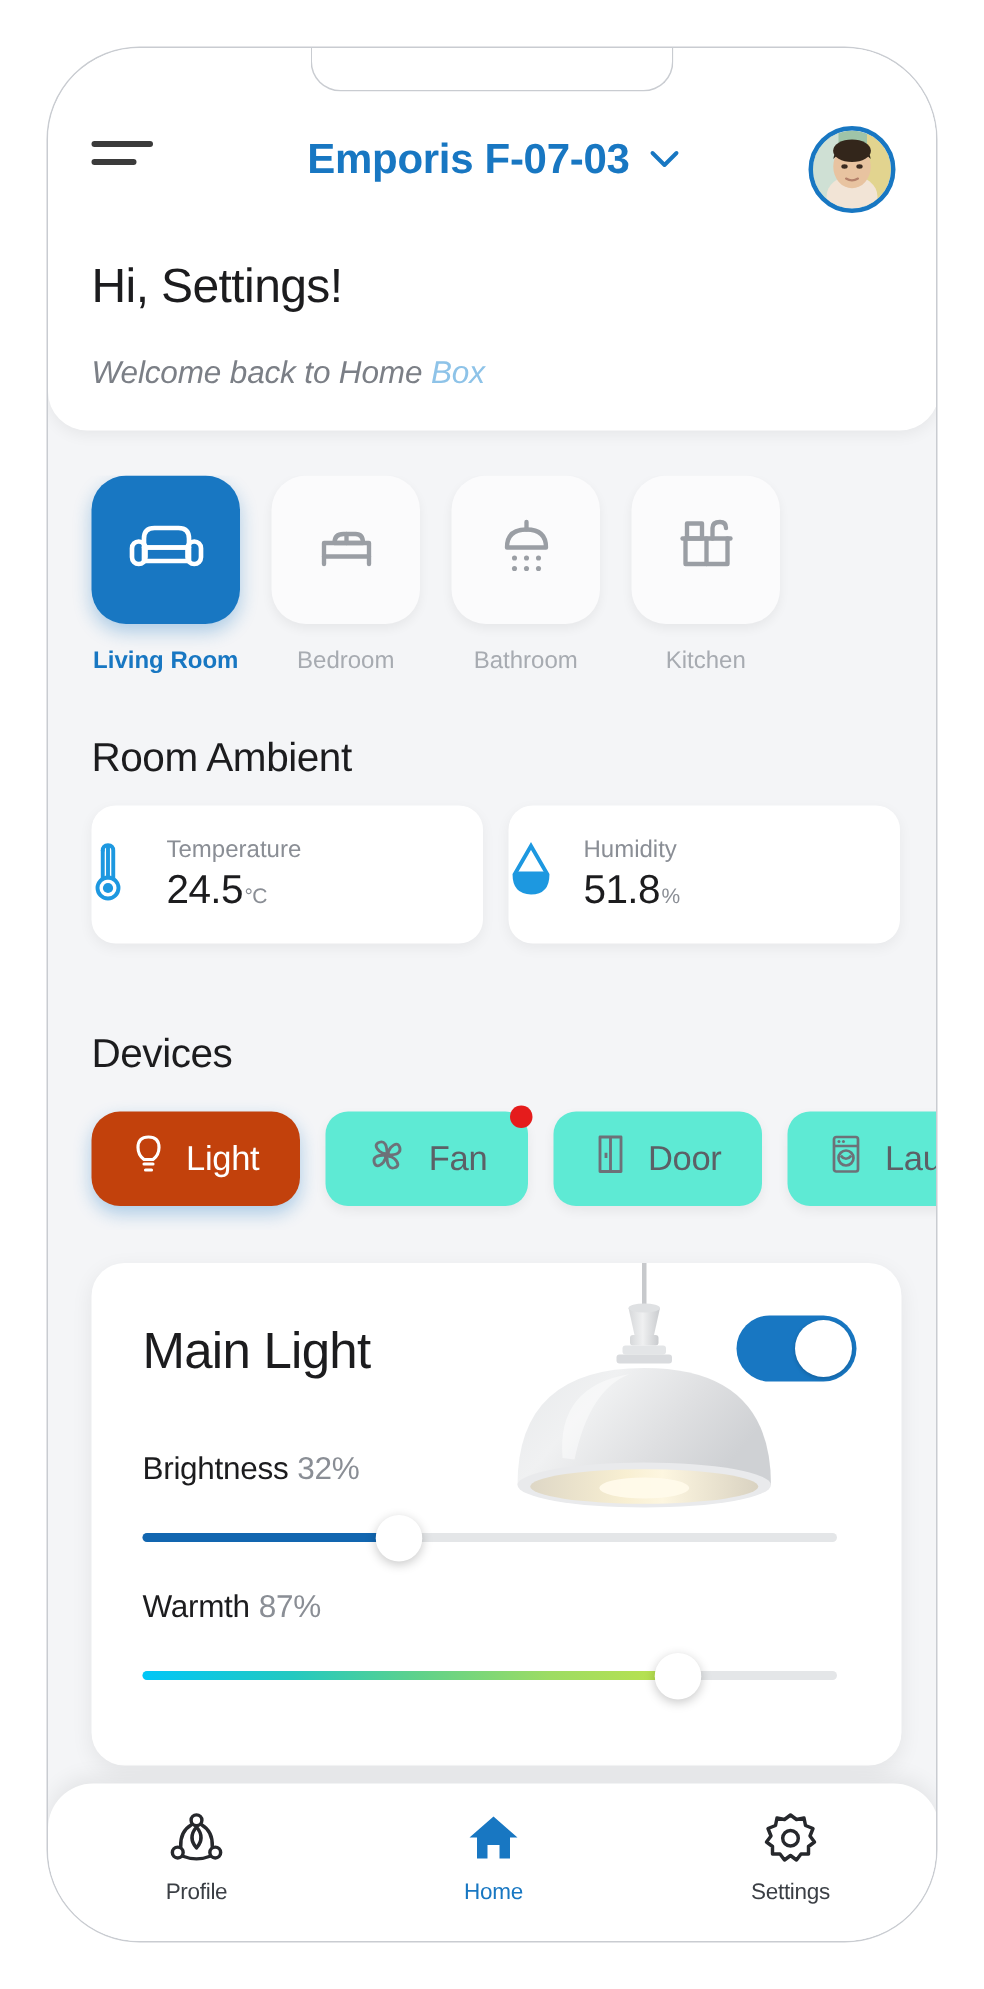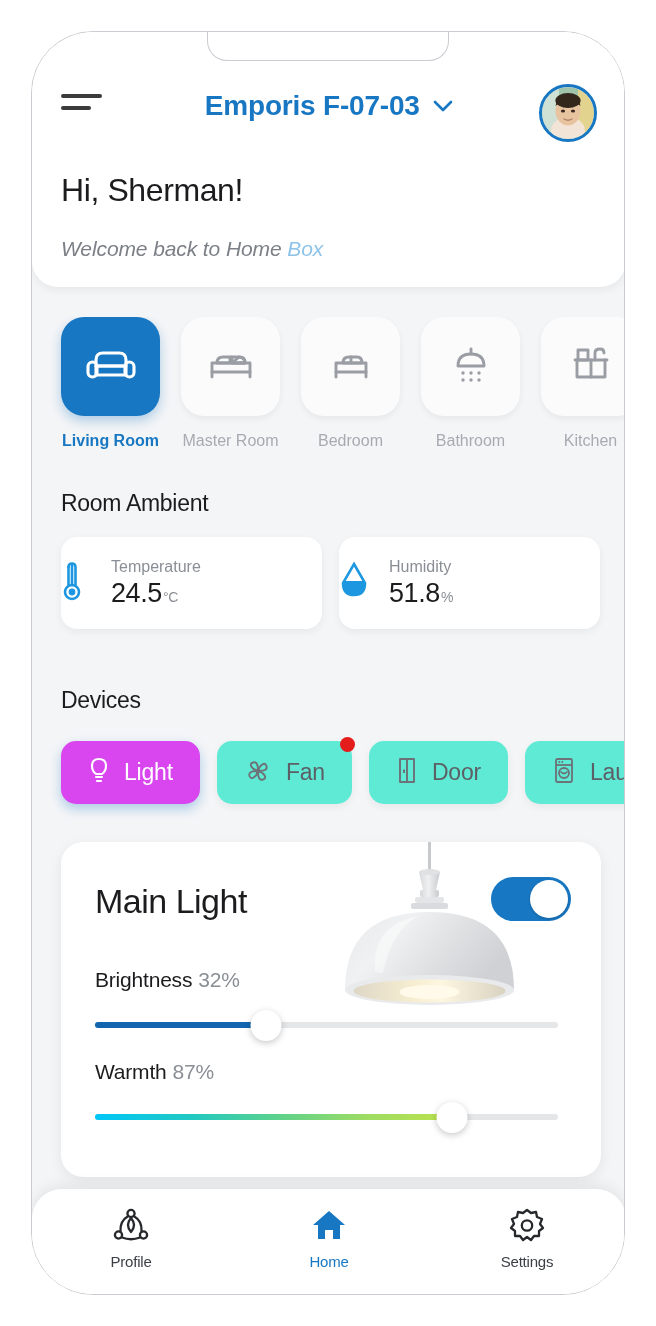--- a/index.html
+++ b/index.html
@@ -190,21 +190,21 @@
   }
   .room-item.active .room-label {
     color: #1877c2;
     font-weight: bold;
   }
 
   
   .section-title {
     position: absolute;
     left: 29px;
-    font-size: 23px;
+    font-size: 27px;
     color: #1c1c1e;
     letter-spacing: -0.3px;
   }
   #ambient-title { top: 458px; }
   #devices-title { top: 655px; }
 
   
   #ambient-row {
     position: absolute;
     left: 29px; top: 505px;
@@ -260,22 +260,23 @@
     border-radius: 15px;
     background: #5eead4;
     box-shadow: 0 3px 8px rgba(0,0,0,0.06);
     display: flex;
     align-items: center;
     gap: 14px;
     cursor: pointer;
     white-space: nowrap;
   }
   .device-chip.active {
-    background: #d946ef;
+    background: #c2410c;
     box-shadow: 0 5px 12px rgba(24,119,194,0.33);
+    border-radius: 19px;
   }
   .device-name {
     font-size: 23px;
     color: #5c6066;
     letter-spacing: -0.2px;
   }
   .device-chip.active .device-name { color: #ffffff; }
   .device-dot {
     position: absolute;
     right: -3px; top: -4px;
@@ -448,21 +449,21 @@
                 <ellipse cx="21" cy="24" rx="2.1" ry="1.5" fill="#3a2a20"></ellipse>
                 <ellipse cx="31" cy="24" rx="2.1" ry="1.5" fill="#3a2a20"></ellipse>
                 <path d="M22 32 Q26 34.5 30 32" fill="none" stroke="#b4806a" stroke-width="1.4" stroke-linecap="round"></path>
               </g>
             </svg>
           </div>
         </div>
       </div>
 
       <div id="greeting">
-        <div class="hello">Hi, Sherman!</div>
+        <div class="hello">Hi, Settings!</div>
         <div class="sub">
           <span>Welcome back to Home</span>
           <span class="brand">Box</span>
         </div>
       </div>
     </div>
 
     <div id="rooms-row">
       <div id="rooms-track">
 
@@ -475,38 +476,20 @@
                   <rect x="4" y="20" width="9" height="15" rx="4.5"></rect>
                   <rect x="41" y="20" width="9" height="15" rx="4.5"></rect>
                   <path d="M12 24 L42 24 L42 33 L12 33 Z"></path>
                 </g>
               </svg>
             </span>
           </div>
           <div class="room-label">Living Room</div>
         </div>
 
-        <div class="room-item">
-          <div class="room-tile">
-            <span>
-              <svg width="54" height="46" viewBox="0 0 54 46">
-                <g fill="none" stroke="#9a9ea4" stroke-width="2.9" stroke-linejoin="round" stroke-linecap="round">
-                  <path d="M13 21 Q13 15 19 15 L26 15 L26 21 Z"></path>
-                  <path d="M28 21 L35 15 Q41 15 41 21 Z"></path>
-                  <path d="M28 15 L35 15 Q41 15 41 21 L28 21 Z"></path>
-                  <path d="M8 21 L46 21 L46 30 L8 30 Z"></path>
-                  <path d="M8 30 L8 35"></path>
-                  <path d="M46 30 L46 35"></path>
-                  <path d="M27 15 L27 21"></path>
-                </g>
-              </svg>
-            </span>
-          </div>
-          <div class="room-label">Master Room</div>
-        </div>
 
         <div class="room-item">
           <div class="room-tile">
             <span>
               <svg width="54" height="46" viewBox="0 0 54 46">
                 <g fill="none" stroke="#9a9ea4" stroke-width="2.9" stroke-linejoin="round" stroke-linecap="round">
                   <path d="M19 21 Q19 15 25 15 L33 15 Q38 15 38 21 Z"></path>
                   <path d="M27 15 L27 21"></path>
                   <path d="M12 21 L42 21 L42 30 L12 30 Z"></path>
                   <path d="M12 30 L12 35"></path>

